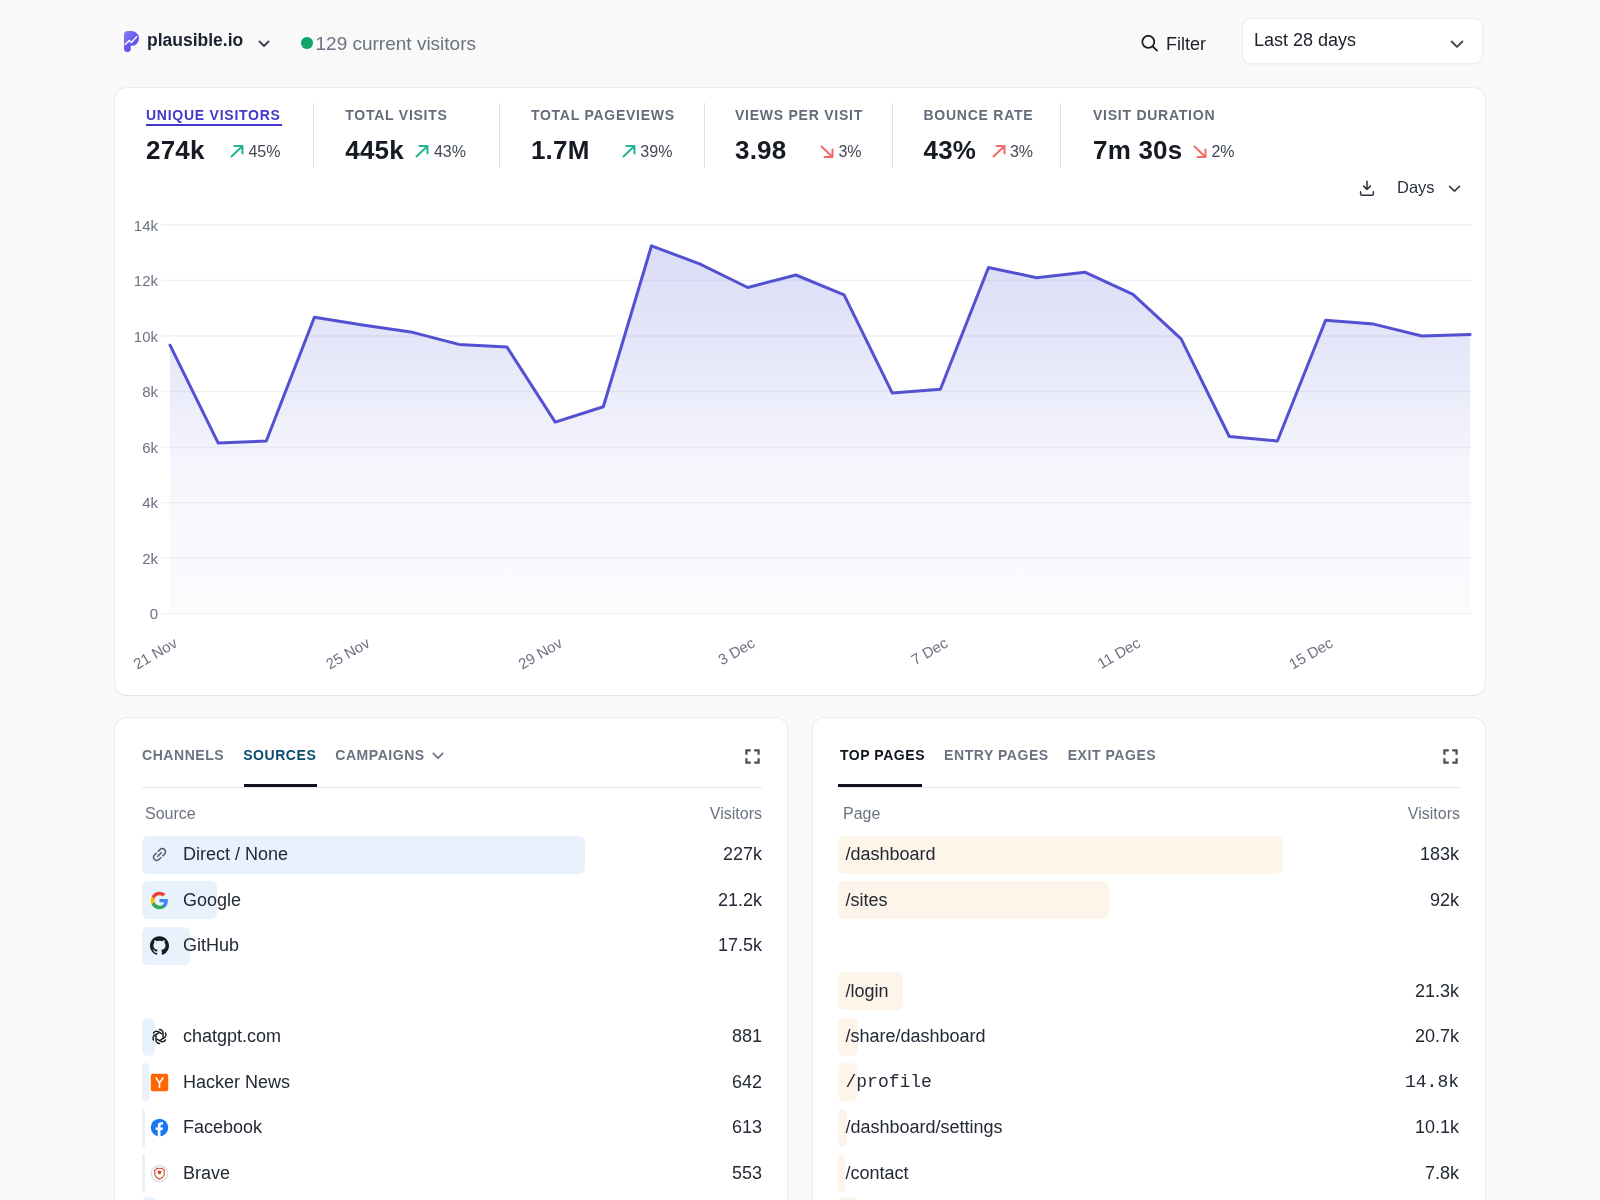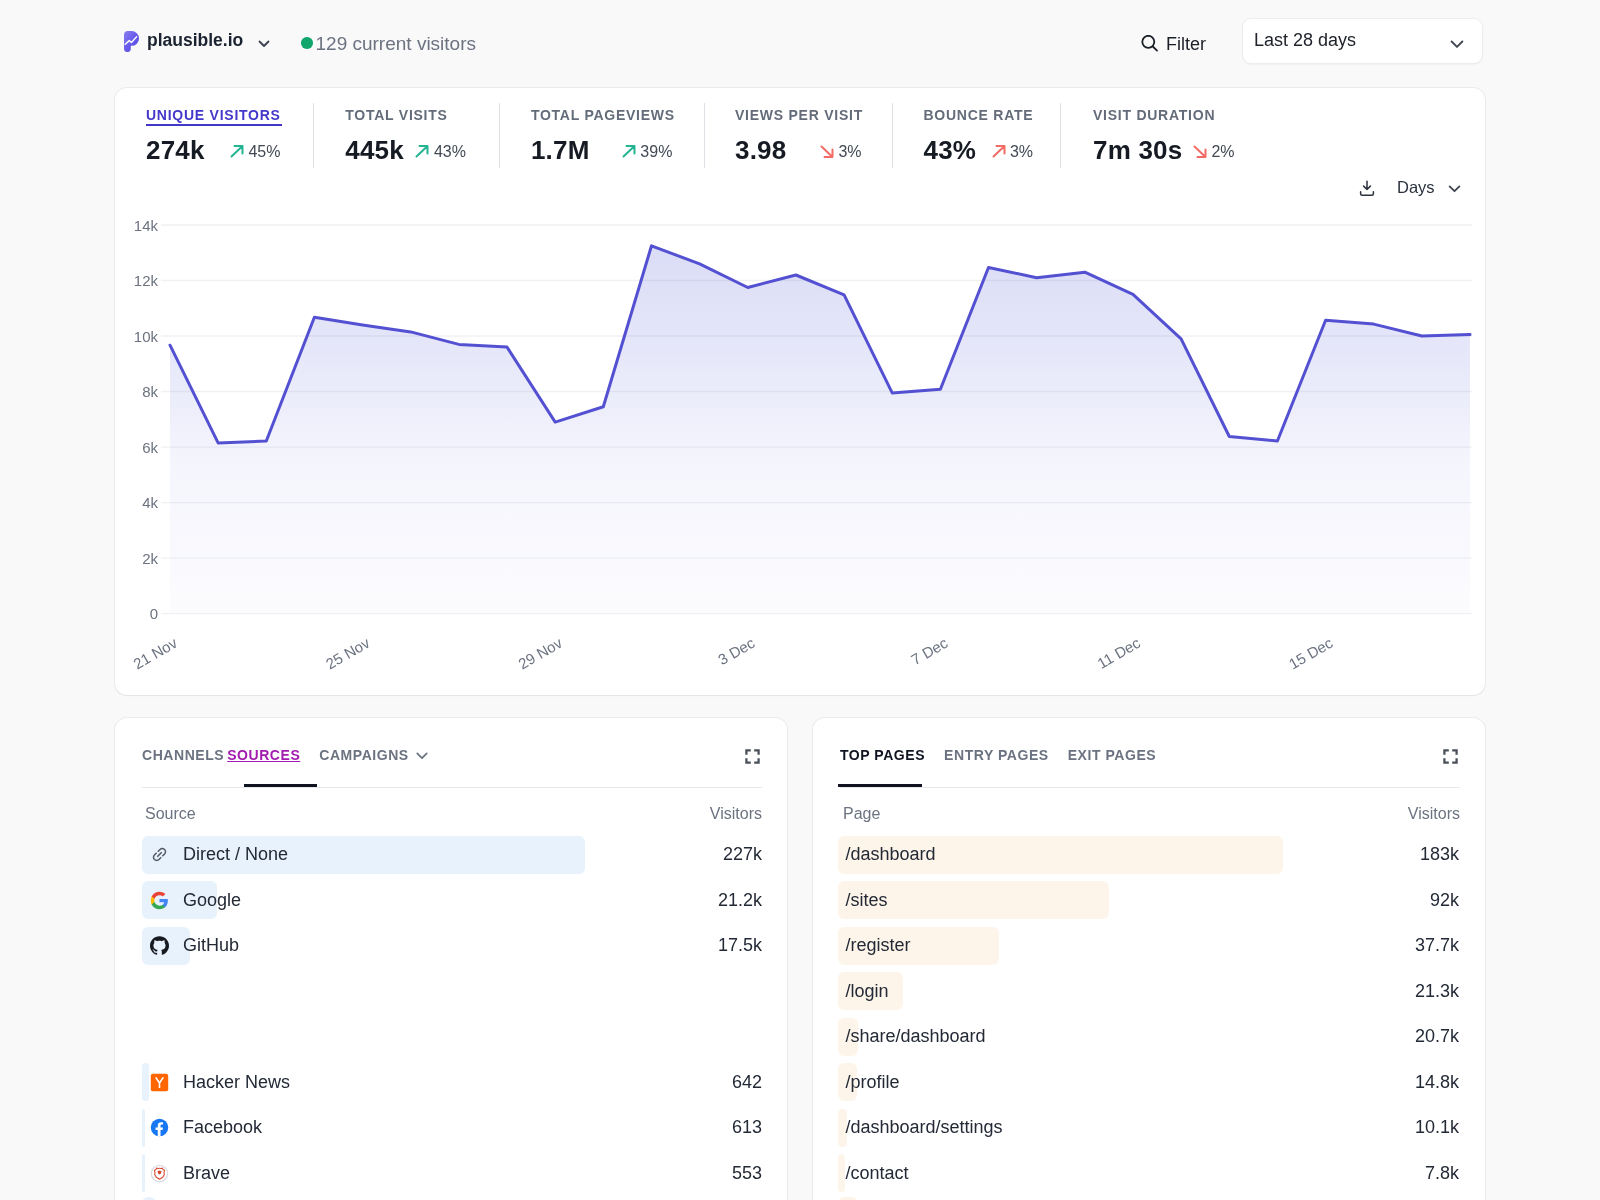--- a/index.html
+++ b/index.html
@@ -187,21 +187,21 @@
       <text transform="translate(448.5,558) rotate(-30)">29 Nov</text>
       <text transform="translate(641,558) rotate(-30)">3 Dec</text>
       <text transform="translate(834,558) rotate(-30)">7 Dec</text>
       <text transform="translate(1026.5,558) rotate(-30)">11 Dec</text>
       <text transform="translate(1219,558) rotate(-30)">15 Dec</text>
     </g>
   </svg>
 </div>
 
 <div class="card panel-l">
-  <div class="tabs"><span style="color:#6b7280;">CHANNELS</span><span style="margin-left:3px;color:#a21caf;text-decoration:underline;">SOURCES</span><span style="margin-left:19px;">CAMPAIGNS</span><svg width="12" height="8" viewBox="0 0 14 9" style="margin-left:7px;">
+  <div class="tabs"><span style="color:#6b7280;">CHANNELS</span><span style="margin-left:19px;color:#0c4a6e;">SOURCES</span><span style="margin-left:19px;">CAMPAIGNS</span><svg width="12" height="8" viewBox="0 0 14 9" style="margin-left:7px;">
         <path d="M1.5 1.5 L7 7 L12.5 1.5" stroke="#6b7280" stroke-width="2" fill="none" stroke-linecap="round" stroke-linejoin="round"></path>
       </svg></div>
   <div class="tab-active-bar" style="left:129px;width:73px;"></div>
   <div class="tabrule"></div>
   <svg class="fsicon" width="17" height="17" viewBox="0 0 24 24">
       <path d="M3.4 9.6 V3.4 H9.6 M14.4 3.4 H20.6 V9.6 M20.6 14.4 V20.6 H14.4 M9.6 20.6 H3.4 V14.4" stroke="#4a505a" stroke-width="3.2" fill="none" stroke-linecap="butt" stroke-linejoin="miter"></path>
     </svg>
   <div class="thead">Source<span class="r">Visitors</span></div>
 
   <div class="row" style="top:117.5px;">
@@ -226,20 +226,35 @@
       <div class="vv">21.2k</div>
   </div>
   <div class="row" style="top:208.5px;">
     <div class="bar bar-b" style="width:48px;"></div>
     <svg class="ic" viewBox="0 0 24 24">
         <path fill="#171a1f" d="M12 .297c-6.63 0-12 5.373-12 12 0 5.303 3.438 9.8 8.205 11.385.6.113.82-.258.82-.577 0-.285-.01-1.04-.015-2.04-3.338.724-4.042-1.61-4.042-1.61C4.422 18.07 3.633 17.7 3.633 17.7c-1.087-.744.084-.729.084-.729 1.205.084 1.838 1.236 1.838 1.236 1.07 1.835 2.809 1.305 3.495.998.108-.776.417-1.305.76-1.605-2.665-.3-5.466-1.332-5.466-5.93 0-1.31.465-2.38 1.235-3.22-.135-.303-.54-1.523.105-3.176 0 0 1.005-.322 3.3 1.23.96-.267 1.98-.399 3-.405 1.02.006 2.04.138 3 .405 2.28-1.552 3.285-1.23 3.285-1.23.645 1.653.24 2.873.12 3.176.765.84 1.23 1.91 1.23 3.22 0 4.61-2.805 5.625-5.475 5.92.42.36.81 1.096.81 2.22 0 1.606-.015 2.896-.015 3.286 0 .315.21.69.825.57C20.565 22.092 24 17.592 24 12.297c0-6.627-5.373-12-12-12"></path>
       </svg>
     <div class="nm">GitHub</div>
       <div class="vv">17.5k</div>
   </div>
+  <div class="row" style="top:299.5px;">
+    <div class="bar bar-b" style="width:13.4px;"></div>
+    <svg class="ic" viewBox="0 0 24 24">
+        <g stroke="#191c22" stroke-width="1.9" fill="none" stroke-linejoin="round" stroke-linecap="round">
+<path d="M12 3.2 a4.4 4.4 0 0 1 4.4 4.4 v4.9"></path>
+<path d="M19.6 7.6 a4.4 4.4 0 0 1 -1.6 6 l-4.2 2.45"></path>
+<path d="M19.6 16.4 a4.4 4.4 0 0 1 -6 1.6 l-4.2 -2.45"></path>
+<path d="M12 20.8 a4.4 4.4 0 0 1 -4.4 -4.4 v-4.9"></path>
+<path d="M4.4 16.4 a4.4 4.4 0 0 1 1.6 -6 l4.2 -2.45"></path>
+<path d="M4.4 7.6 a4.4 4.4 0 0 1 6 -1.6 l4.2 2.45"></path>
+</g>
+      </svg>
+    <div class="nm">chatgpt.com</div>
+      <div class="vv">881</div>
+  </div>
   <div class="row" style="top:345px;">
     <div class="bar bar-b" style="width:7px;border-radius:4px;"></div>
     <svg class="ic" viewBox="0 0 24 24">
         <rect x="1" y="1" width="22" height="22" rx="2.5" fill="#ff6600"></rect>
         <path d="M7.2 5.5 L12 12.6 L16.8 5.5 M12 12.3 V18.8" stroke="#fff" stroke-width="2" fill="none"></path>
       </svg>
     <div class="nm">Hacker News</div>
       <div class="vv">642</div>
   </div>
   <div class="row" style="top:390.5px;">
@@ -278,36 +293,31 @@
   <div class="row" style="top:117.5px;">
     <div class="bar bar-o" style="width:445px;"></div>
     <div class="nm2">/dashboard</div>
       <div class="vv">183k</div>
   </div>
   <div class="row" style="top:163px;">
     <div class="bar bar-o" style="width:271px;"></div>
     <div class="nm2">/sites</div>
       <div class="vv">92k</div>
   </div>
-  <div class="row" style="top:208.5px;">
-    <div class="bar bar-o" style="width:161px;"></div>
-    <div class="nm2">/register</div>
-      <div class="vv">37.7k</div>
-  </div>
   <div class="row" style="top:254px;">
     <div class="bar bar-o" style="width:65px;"></div>
     <div class="nm2">/login</div>
       <div class="vv">21.3k</div>
   </div>
   <div class="row" style="top:299.5px;">
     <div class="bar bar-o" style="width:20px;"></div>
     <div class="nm2">/share/dashboard</div>
       <div class="vv">20.7k</div>
   </div>
-  <div class="row" style="top:345px;">
+  <div class="row" style="top:345px;font-family:Liberation Mono, monospace;">
     <div class="bar bar-o" style="width:19px;"></div>
     <div class="nm2">/profile</div>
       <div class="vv">14.8k</div>
   </div>
   <div class="row" style="top:390.5px;">
     <div class="bar bar-o" style="width:9px;border-radius:4px;"></div>
     <div class="nm2">/dashboard/settings</div>
       <div class="vv">10.1k</div>
   </div>
   <div class="row" style="top:436px;">

